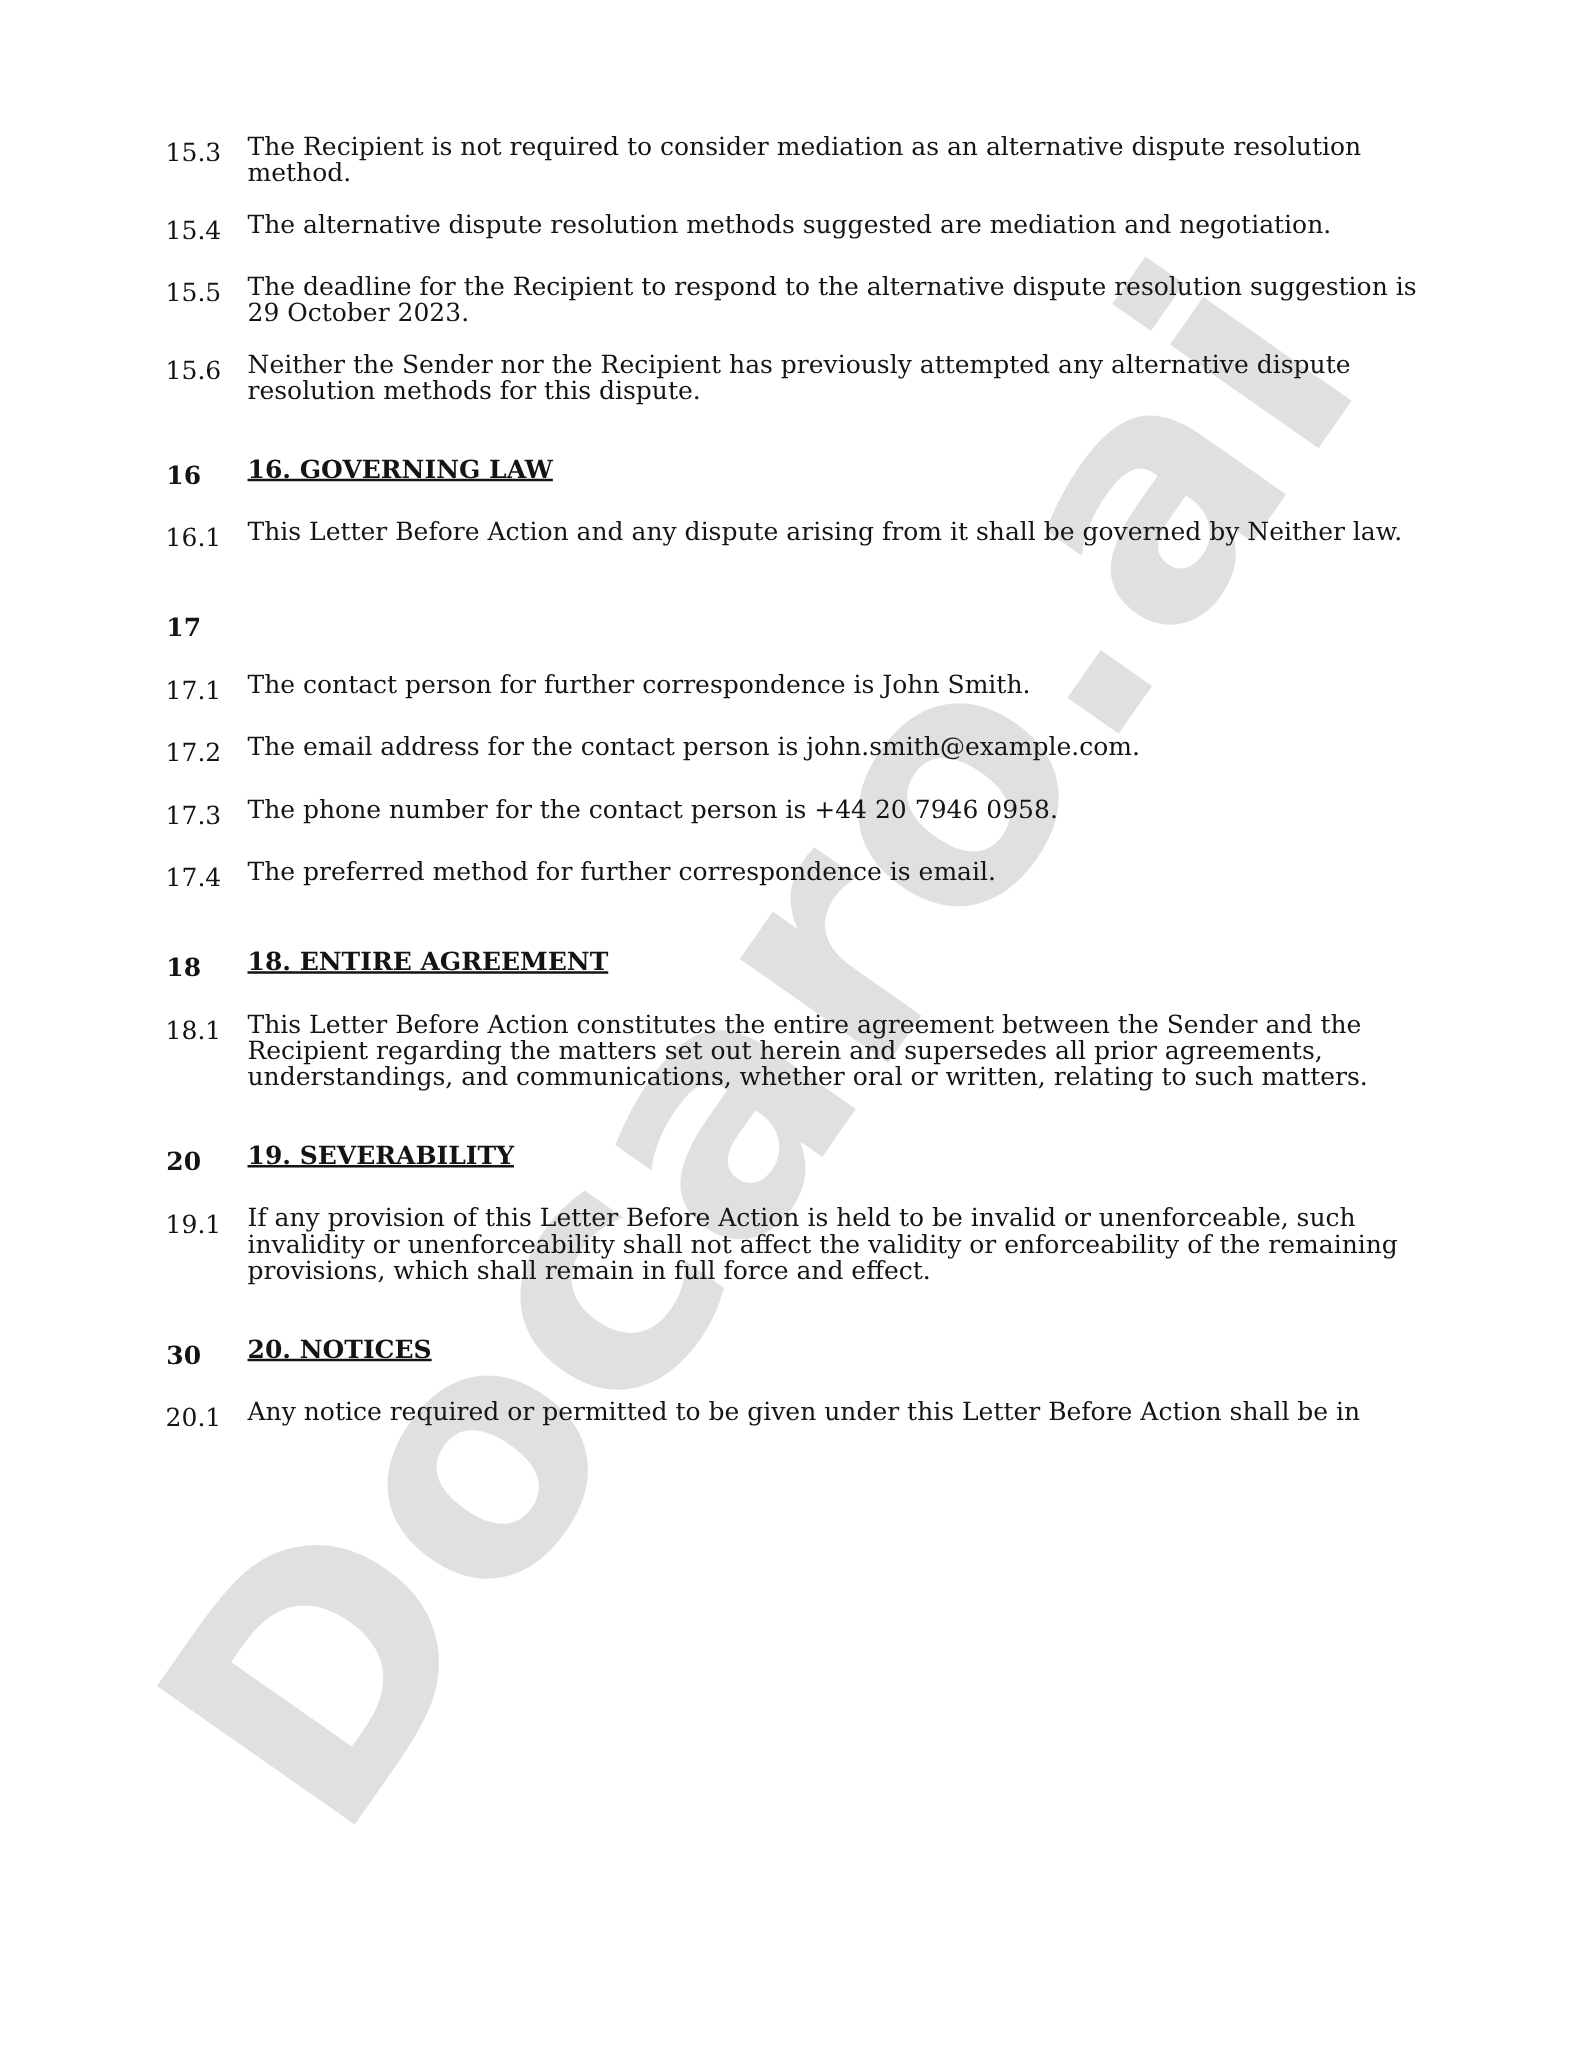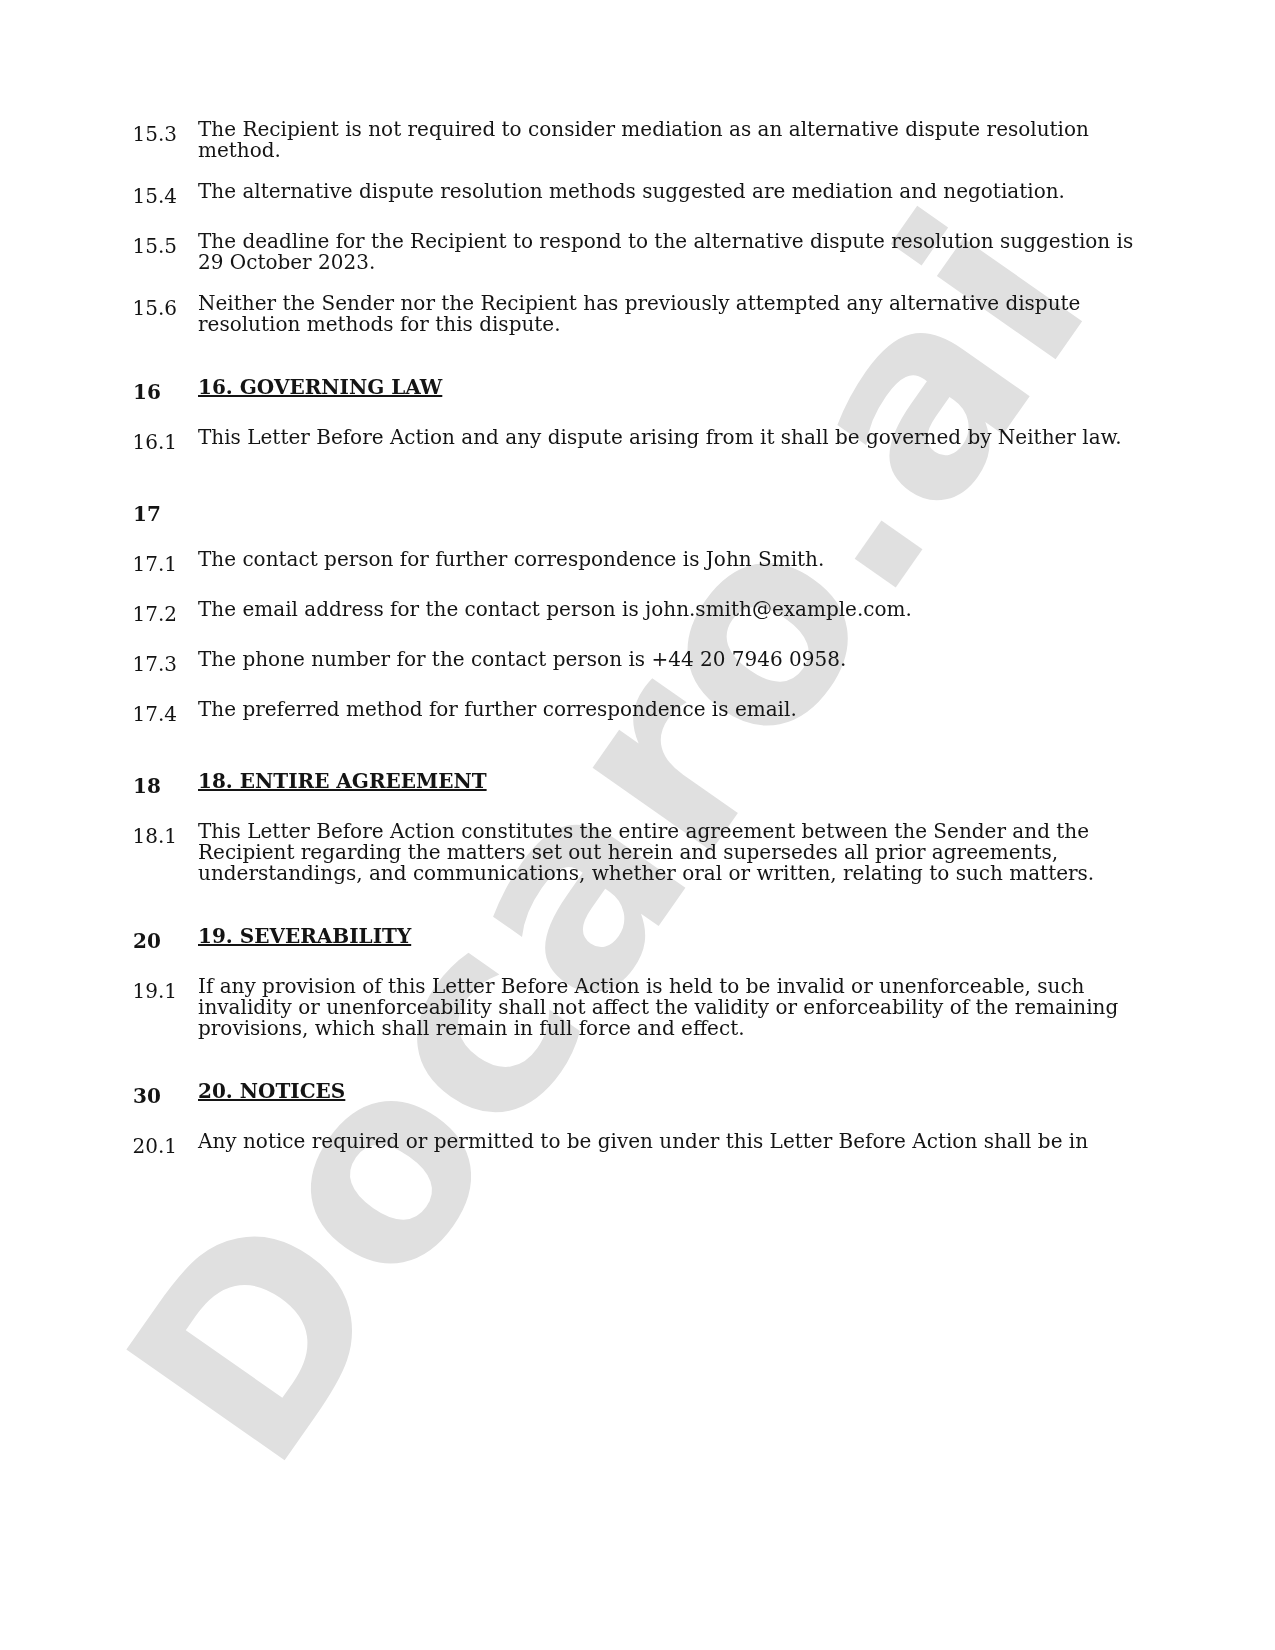--- a/index.html
+++ b/index.html
@@ -23,21 +23,21 @@
     font-family: "DejaVu Sans", "Liberation Sans", sans-serif;
     font-weight: 700;
     font-size: 265px;
     letter-spacing: 2px;
     white-space: nowrap;
     z-index: 0;
     user-select: none;
   }
   .content {
     position: absolute;
-    top: 119px;
+    top: 107px;
     left: 117px;
     width: 1070px;
     z-index: 1;
   }
   .row { display: flex; margin-bottom: 20px; }
   .num {
     flex: 0 0 60px;
     text-align: right;
     line-height: 30px;
   }

